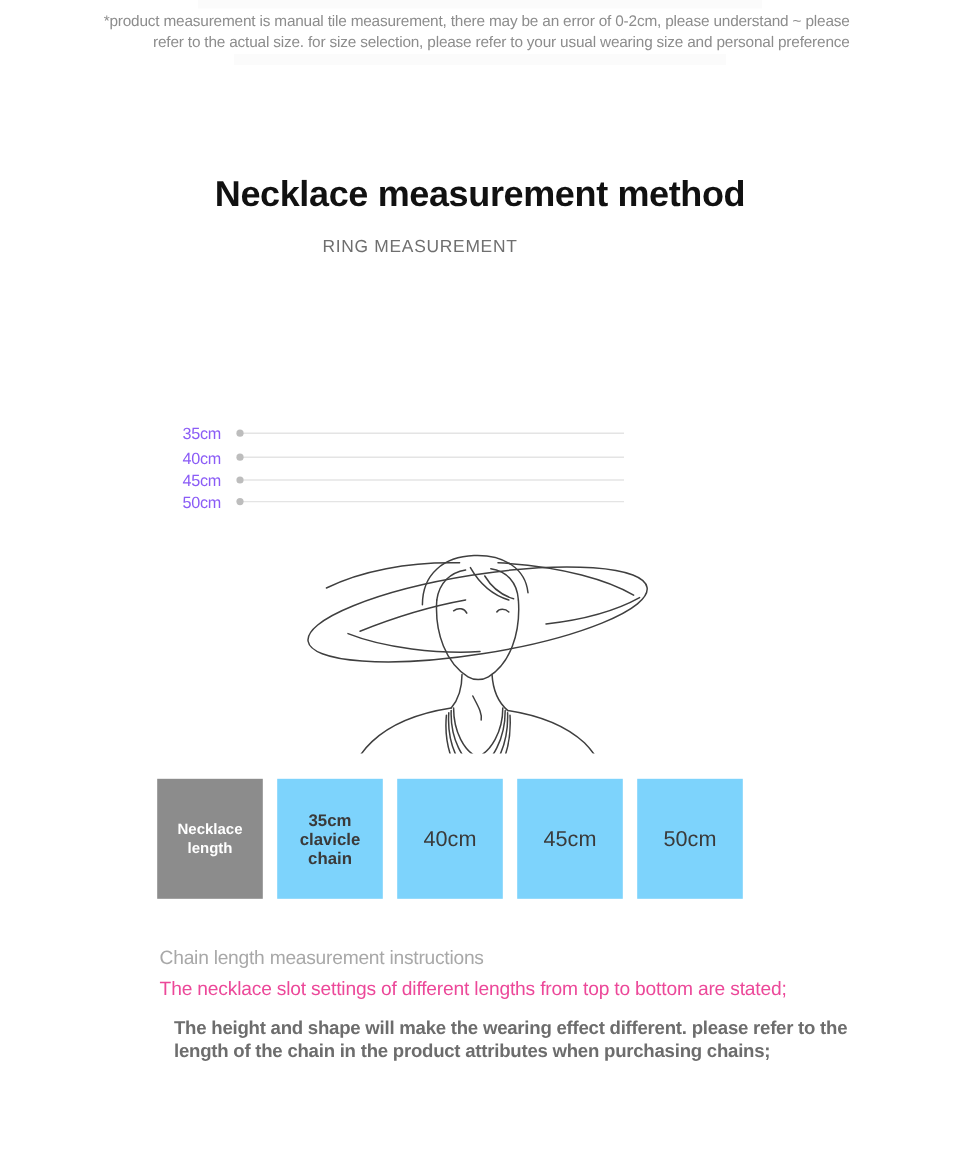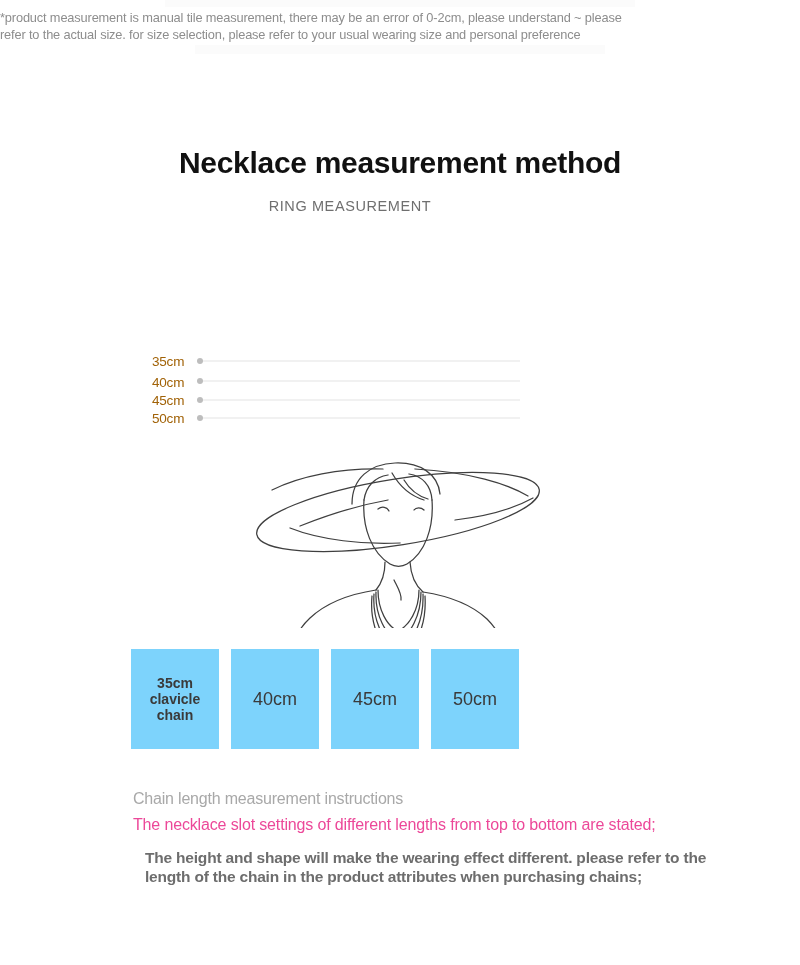--- a/index.html
+++ b/index.html
@@ -15,21 +15,21 @@
     -webkit-font-smoothing: antialiased;
     overflow: hidden;
   }
 
   
   .disclaimer {
     position: absolute;
     left: 0;
     top: 9px;
     width: 708px;
-    text-align: left;
+    text-align: right;
     color: #8d8d8d;
     font-size: 12.8px;
     line-height: 17px;
     letter-spacing: -0.15px;
     white-space: pre-line;
   }
 
   
   .wm {
     position: absolute;
@@ -68,21 +68,21 @@
     left: 0;
     top: 228px;
     width: 800px;
     height: 400px;
   }
   .figure-wrap svg { display: block; }
 
   
   .meas-label {
     position: absolute;
-    color: #a16207;
+    color: #8b5cf6;
     font-size: 13.5px;
     letter-spacing: -0.2px;
     text-align: left;
     white-space: nowrap;
   }
 
   
   .swatch-row {
     position: absolute;
     left: 131px;
@@ -244,20 +244,21 @@
     </g>
   </svg>
 </div>
 
 <div class="meas-label" style="left:152px; top:354px;">35cm</div>
 <div class="meas-label" style="left:152px; top:375px;">40cm</div>
 <div class="meas-label" style="left:152px; top:393px;">45cm</div>
 <div class="meas-label" style="left:152px; top:411px;">50cm</div>
 
 <div class="swatch-row">
+  <div class="swatch head">Necklace length</div>
   <div class="swatch opt strong">35cm clavicle chain</div>
   <div class="swatch opt plain">40cm</div>
   <div class="swatch opt plain">45cm</div>
   <div class="swatch opt plain">50cm</div>
 </div>
 
 <div class="notes">
   <h3>Chain length measurement instructions</h3>
   <p class="note-sm">The necklace slot settings of different lengths from top to bottom are stated;</p>
   <p class="note-md">The height and shape will make the wearing effect different. please refer to the length of the chain in the product attributes when purchasing chains;</p>

